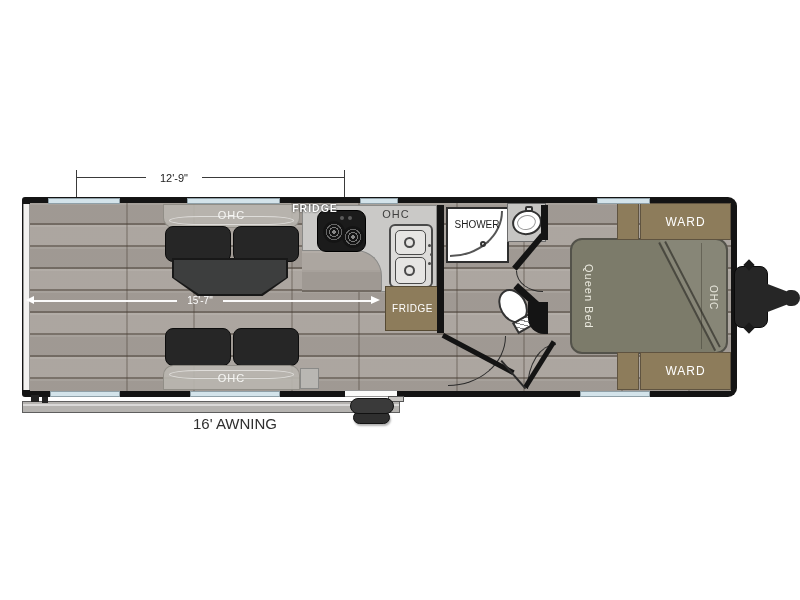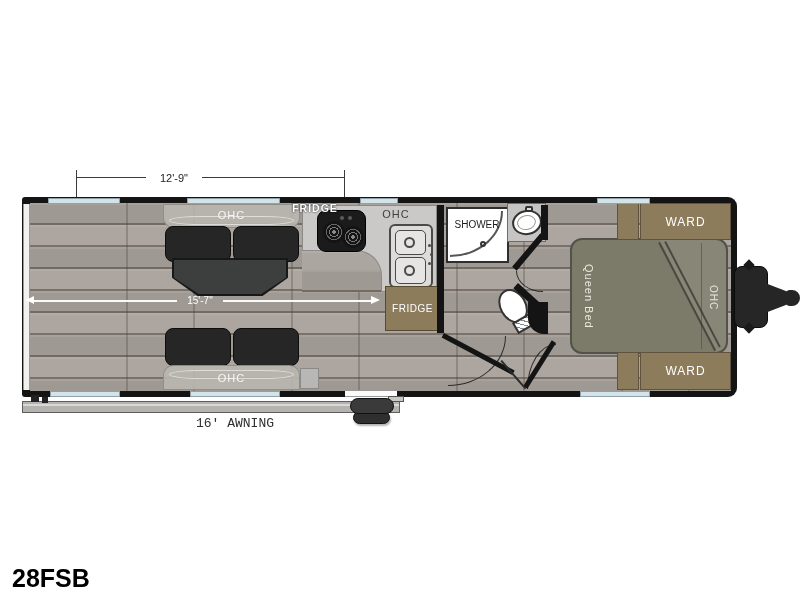--- a/index.html
+++ b/index.html
@@ -152,20 +152,19 @@
   <div class="abs" style="left:745px;top:324px;width:8px;height:8px;background:#1a1a1a;transform:rotate(45deg);"></div>
   <div class="abs" style="left:765px;top:280px;width:26px;height:36px;background:#262626;clip-path:polygon(0 8%,100% 36%,100% 64%,0 92%);"></div>
   <div class="abs" style="left:786px;top:290px;width:14px;height:16px;background:#262626;border-radius:4px 8px 8px 4px;"></div>
 
   <div class="abs" style="left:22px;top:401px;width:378px;height:12px;background:#b5b3b0;border:1px solid #5e5e5e;">
     <div class="abs" style="left:0;top:2px;width:100%;height:2px;background:rgba(255,255,255,0.5);"></div>
   </div>
   <div class="abs" style="left:31px;top:395px;width:8px;height:7px;background:#222;"></div>
   <div class="abs" style="left:42px;top:397px;width:6px;height:6px;background:#222;"></div>
   <div class="abs" style="left:388px;top:396px;width:16px;height:6px;background:#c9c7c4;border:1px solid #555;"></div>
-  <div class="abs lbl" style="left:168px;top:415px;width:134px;height:17px;color:#2f2f2f;font-size:13px;font-family:Liberation Mono, monospace;">16' AWNING</div>
+  <div class="abs lbl" style="left:168px;top:415px;width:134px;height:17px;color:#2f2f2f;font-size:15px;">16' AWNING</div>
 
   <div class="abs" style="left:353px;top:411px;width:37px;height:13px;background:#2f2f2f;border:1px solid #111;border-radius:7px;box-shadow:1px 2px 2px rgba(0,0,0,0.3);"></div>
   <div class="abs" style="left:350px;top:398px;width:44px;height:16px;background:#3a3a3a;border:1px solid #111;border-radius:8px;"></div>
 
-  <div class="abs" style="left:12px;top:564px;width:140px;height:30px;font-size:25px;font-weight:bold;color:#000;">28FSB</div>
 
 </div>
 
 </body></html>

